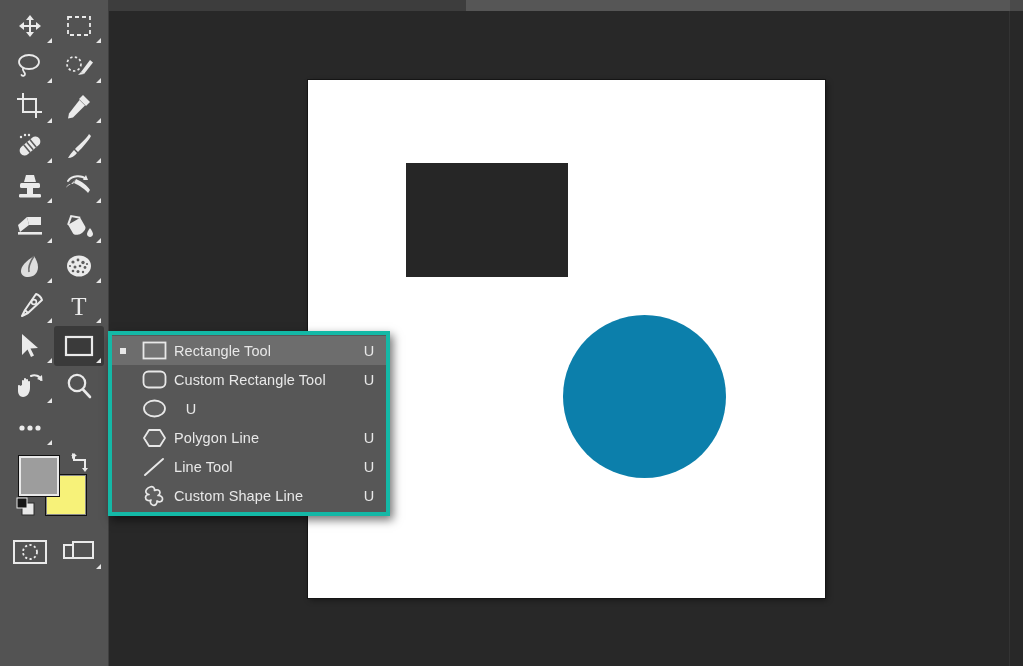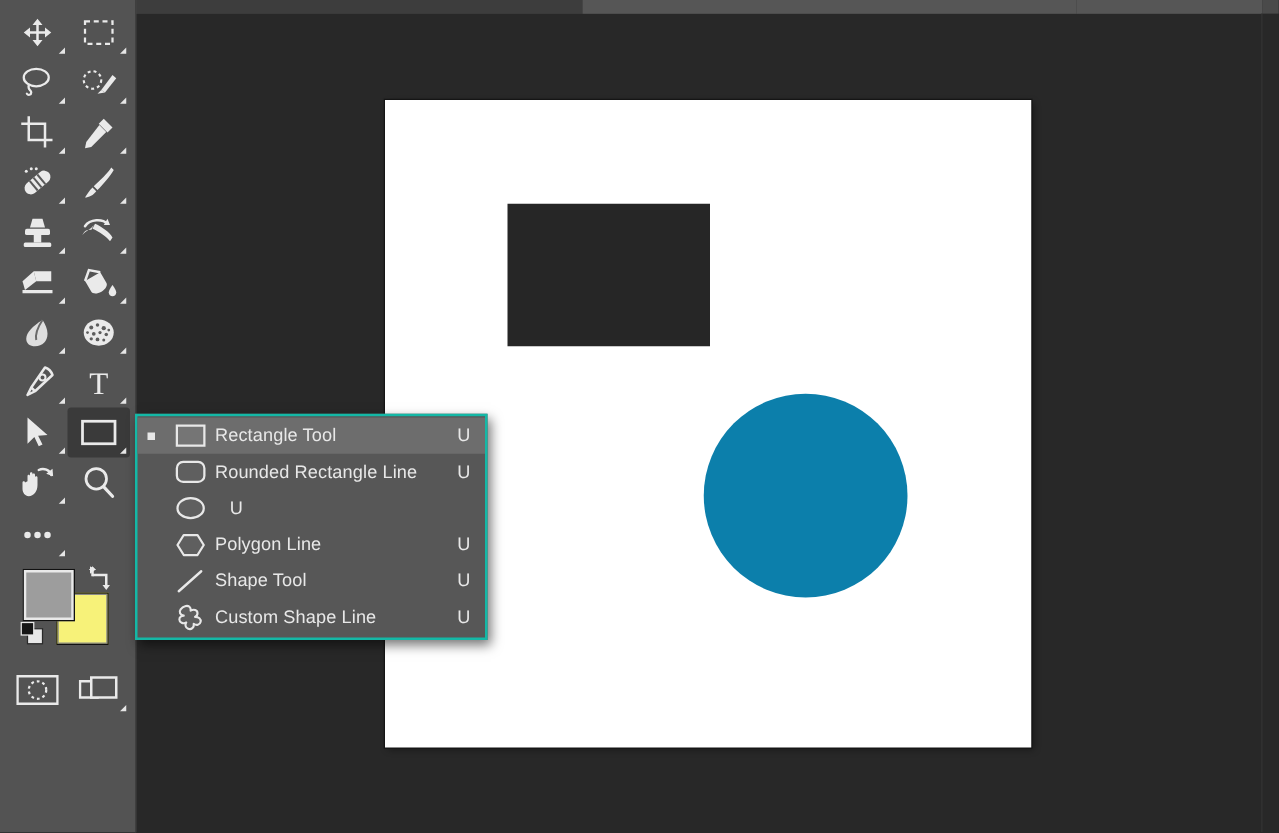--- a/index.html
+++ b/index.html
@@ -94,21 +94,21 @@
     background: #0c7fab;
     border-radius: 50%;
   }
 
   
   #flyout {
     position: absolute;
     left: 108px; top: 331px;
     width: 282px;
     background: #575757;
-    border: 2px solid #14b8a6;
+    border: 4px solid #14b8a6;
     box-shadow: 3px 4px 9px rgba(0,0,0,.55);
     padding: 1px 0 2px 0;
     box-sizing: border-box;
   }
   .flyout-row {
     position: relative;
     height: 29px;
     display: flex; align-items: center;
     box-sizing: border-box;
     color: #e8e8e8;
@@ -395,21 +395,21 @@
       <span class="fr-key">U</span>
     </div>
 
     <div class="flyout-row">
       <span class="fr-bullet"></span>
       <span class="fr-icon">
         <svg width="25" height="19" viewBox="0 0 25 19">
           <rect x="1.5" y="1.5" width="22" height="16" rx="5" fill="#5f5f5f" stroke="#e8e8e8" stroke-width="1.8"></rect>
         </svg>
       </span>
-      <span class="fr-label">Rounded Rectangle Line</span>
+      <span class="fr-label">Custom Rectangle Tool</span>
       <span class="fr-key">U</span>
     </div>
 
     <div class="flyout-row">
       <span class="fr-bullet"></span>
       <span class="fr-icon">
         <svg width="25" height="19" viewBox="0 0 25 19">
           <ellipse cx="12.5" cy="9.5" rx="10.5" ry="8" fill="#5f5f5f" stroke="#e8e8e8" stroke-width="1.8"></ellipse>
         </svg>
       </span>
@@ -427,21 +427,21 @@
       <span class="fr-key">U</span>
     </div>
 
     <div class="flyout-row">
       <span class="fr-bullet"></span>
       <span class="fr-icon">
         <svg width="25" height="20" viewBox="0 0 25 20">
           <line x1="3" y1="18" x2="21" y2="2" stroke="#e8e8e8" stroke-width="1.9" stroke-linecap="round"></line>
         </svg>
       </span>
-      <span class="fr-label">Shape Tool</span>
+      <span class="fr-label">Line Tool</span>
       <span class="fr-key">U</span>
     </div>
 
     <div class="flyout-row">
       <span class="fr-bullet"></span>
       <span class="fr-icon">
         <svg width="26" height="22" viewBox="0 0 26 22">
           <path d="M9 2 C12 1 14 3 13.5 5.5 C16 4 19 5 19 7.5 C19 9.5 17 10.5 17 10.5 C20 10.5 22 12 21.5 14.5 C21 17 18 17.5 16 16 C16.5 19 14 21 11.5 20 C9 19 9 16.5 10 15 C7.5 16.5 4.5 15 4.5 12.5 C4.5 10.5 6.5 9.5 8 9.5 C5 9 4 6.5 5.5 4.5 C7 2.5 9 2 9 2 Z" fill="#5f5f5f" stroke="#e8e8e8" stroke-width="1.7" stroke-linejoin="round"></path>
         </svg>
       </span>

